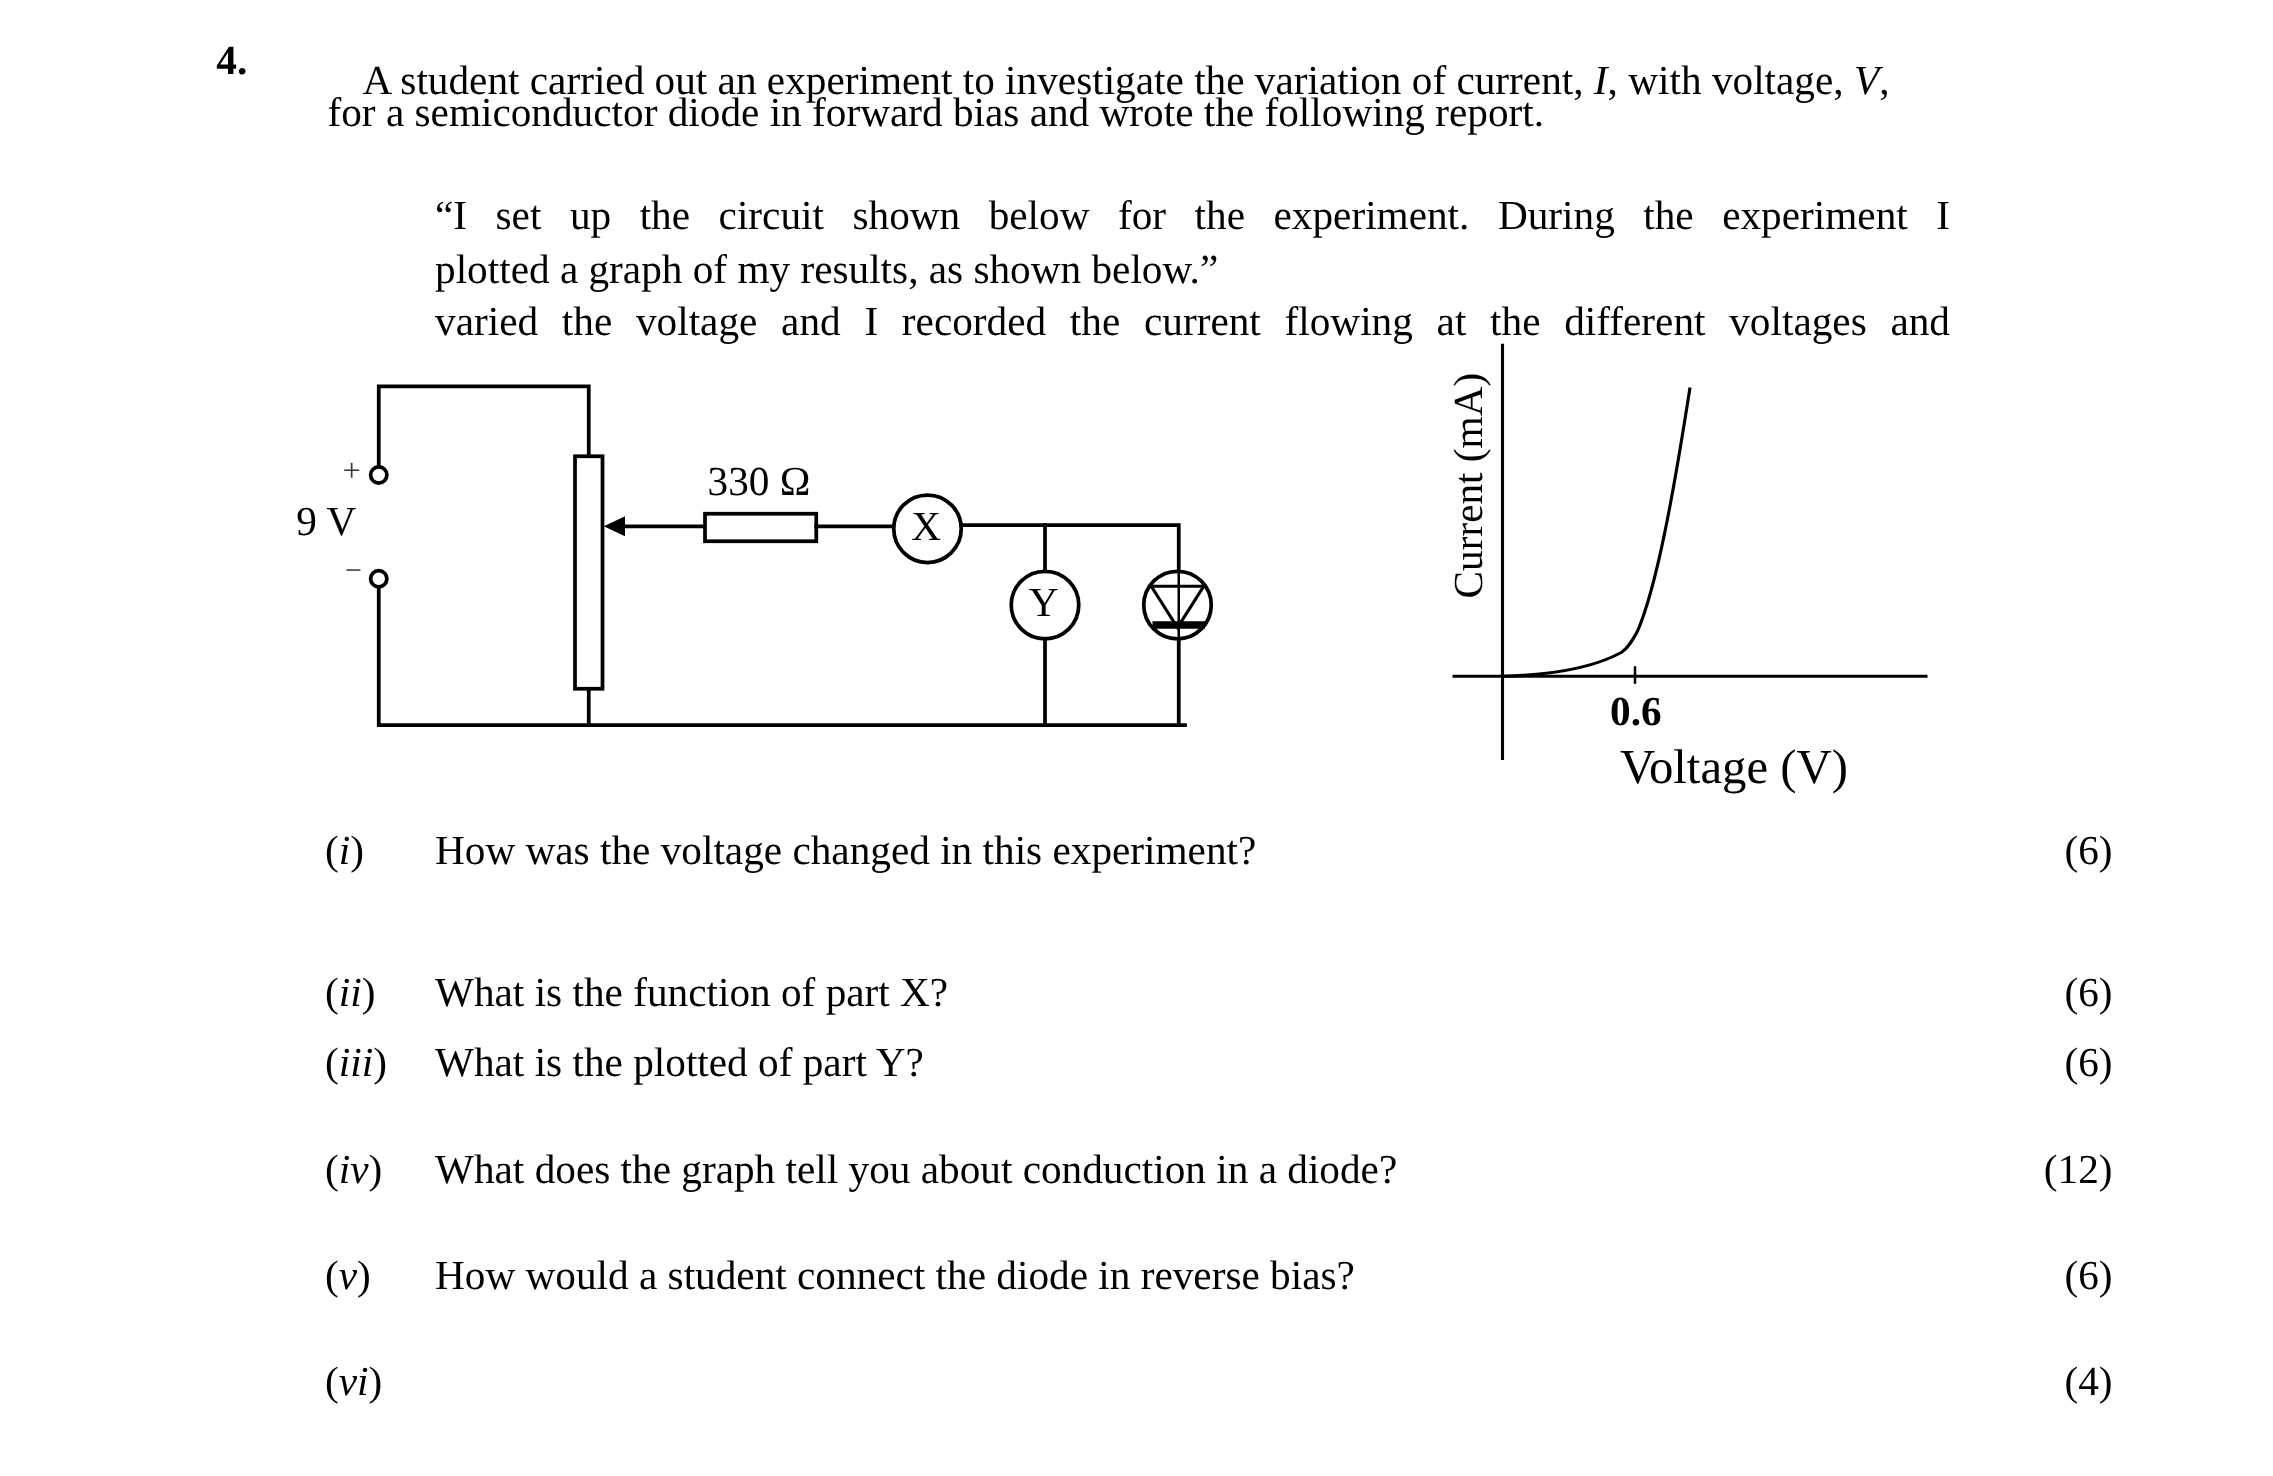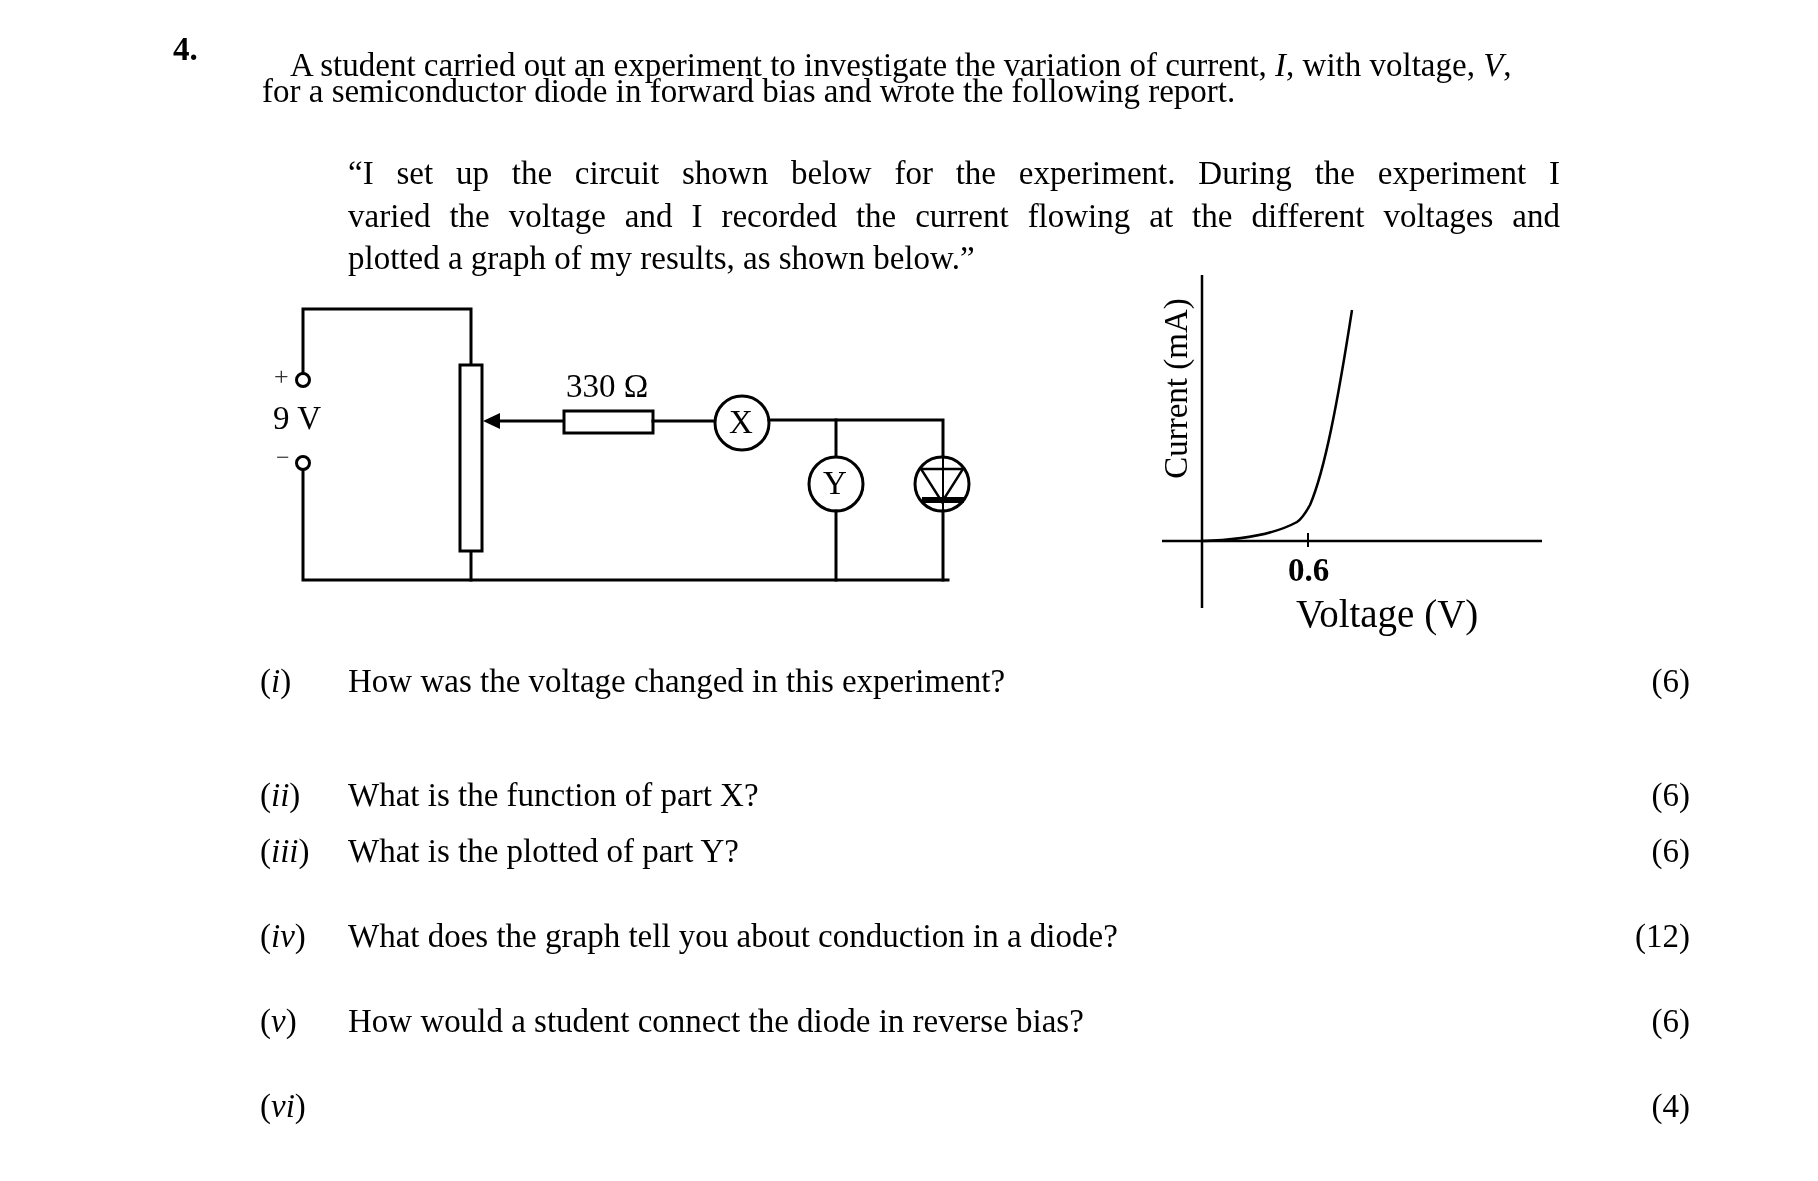--- a/index.html
+++ b/index.html
@@ -22,22 +22,22 @@
 
 <div class="abs t qnum" style="left:173px; top:28px;">4.</div>
 
 <div class="abs t" style="left:262px; top:44px;margin-left:28px;">
   <span>A student carried out an experiment to investigate the variation of current, </span><i>I</i><span>, with voltage, </span><i>V</i><span>,</span>
 </div>
 <div class="abs t" style="left:262px; top:70px;">for a semiconductor diode in forward bias and wrote the following report.</div>
 
 <div class="quote">
   <span class="line">“I set up the circuit shown below for the experiment. During the experiment I</span>
+  <span class="line last">plotted a graph of my results, as shown below.”</span>
   <span class="line">varied the voltage and I recorded the current flowing at the different voltages and</span>
-  <span class="line last">plotted a graph of my results, as shown below.”</span>
 </div>
 
 <svg class="abs" style="left:0; top:0;" width="1818" height="1181" viewBox="0 0 1818 1181">
   <g stroke="#000" stroke-width="3" fill="none" stroke-linecap="square">
 
     <polyline points="303,372 303,309 471,309 471,365"></polyline>
     <polyline points="303,471 303,580 948,580"></polyline>
     <line x1="471" y1="551" x2="471" y2="580"></line>
 
     <circle cx="303" cy="380" r="6.5" fill="#fff"></circle>
@@ -63,21 +63,21 @@
     <line x1="943" y1="458" x2="943" y2="511" stroke-width="2"></line>
     <line x1="943" y1="511" x2="943" y2="580"></line>
   </g>
 
   <rect x="922" y="497" width="42" height="6" fill="#000"></rect>
 
   <polygon points="483,421 500,413 500,429" fill="#000"></polygon>
 </svg>
 
 <div class="abs" style="left:274px; top:362px; font-size:26px; color:#333;">+</div>
-<div class="abs" style="left:237px; top:400px; font-size:33px;margin-left:36px;">9 V</div>
+<div class="abs" style="left:237px; top:400px; font-size:33px;">9 V</div>
 <div class="abs" style="left:276px; top:444px; font-size:24px; color:#333;">−</div>
 <div class="abs" style="left:566px; top:368px; font-size:33px;">330 Ω</div>
 <div class="abs" style="left:729px; top:404px; font-size:33px;">X</div>
 <div class="abs" style="left:823px; top:465px; font-size:33px;">Y</div>
 
 <svg class="abs" style="left:0; top:0;" width="1818" height="1181" viewBox="0 0 1818 1181">
   <g stroke="#000" fill="none">
     <line x1="1202" y1="275" x2="1202" y2="608" stroke-width="2.5"></line>
     <line x1="1162" y1="541" x2="1542" y2="541" stroke-width="2.5"></line>
     <line x1="1308" y1="533" x2="1308" y2="547" stroke-width="2"></line>

